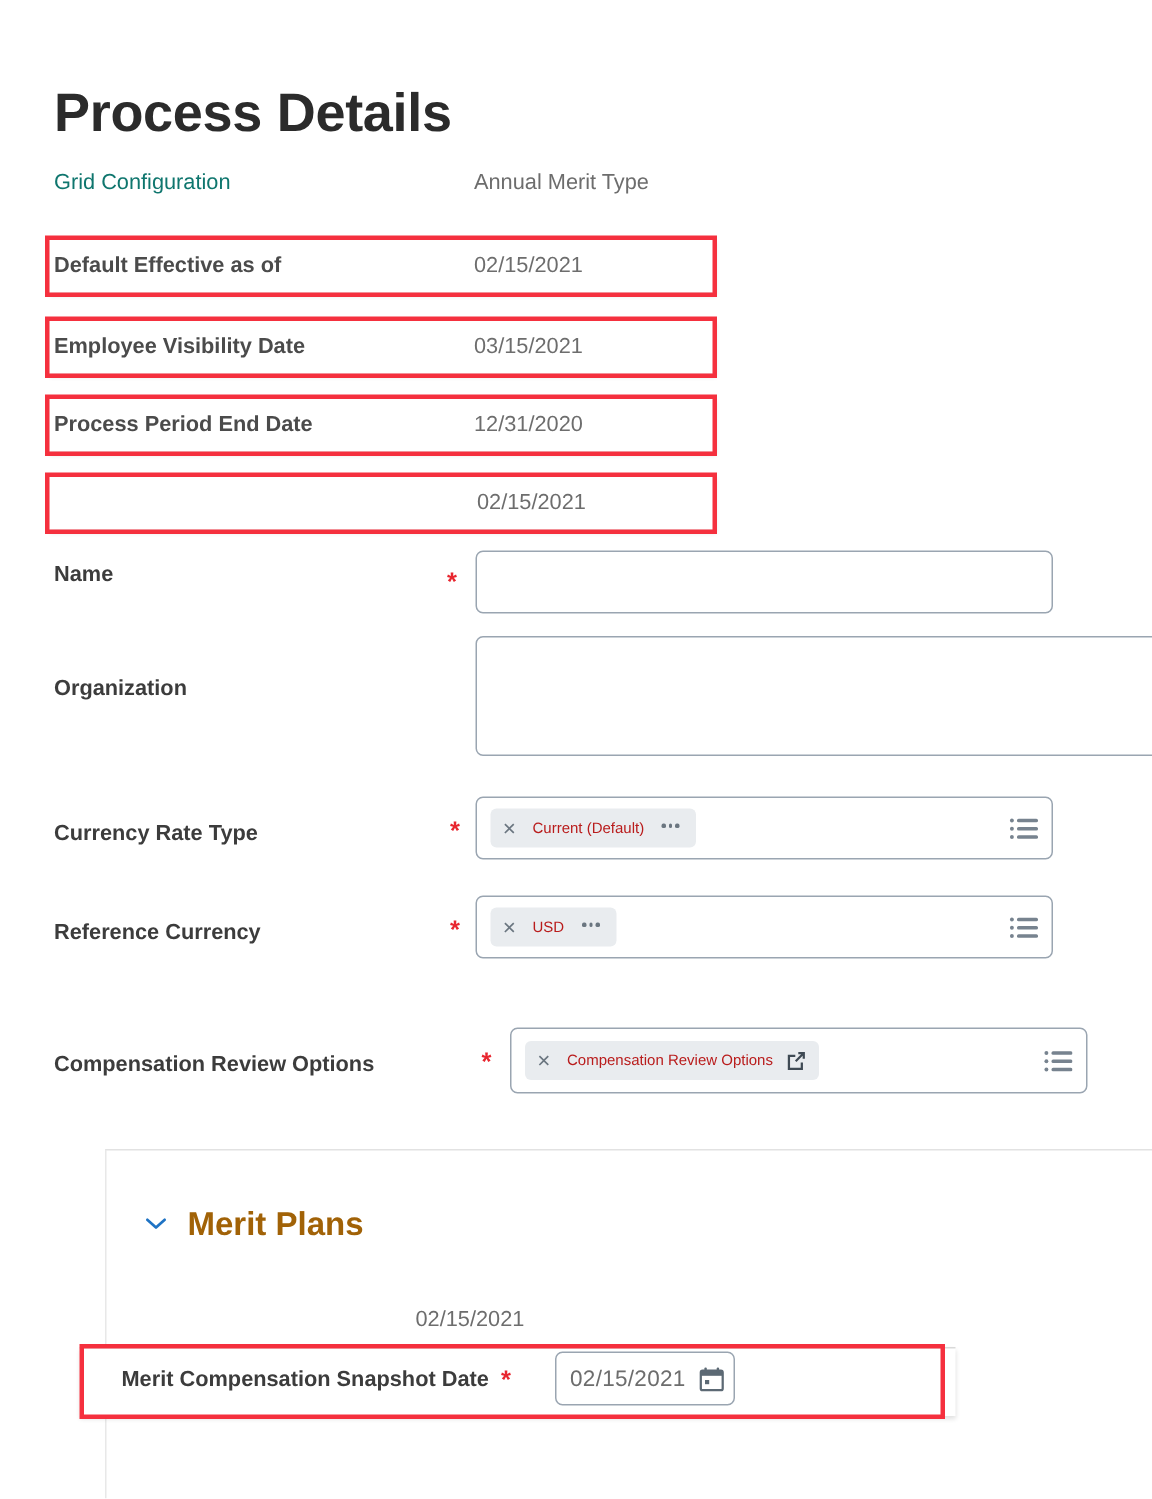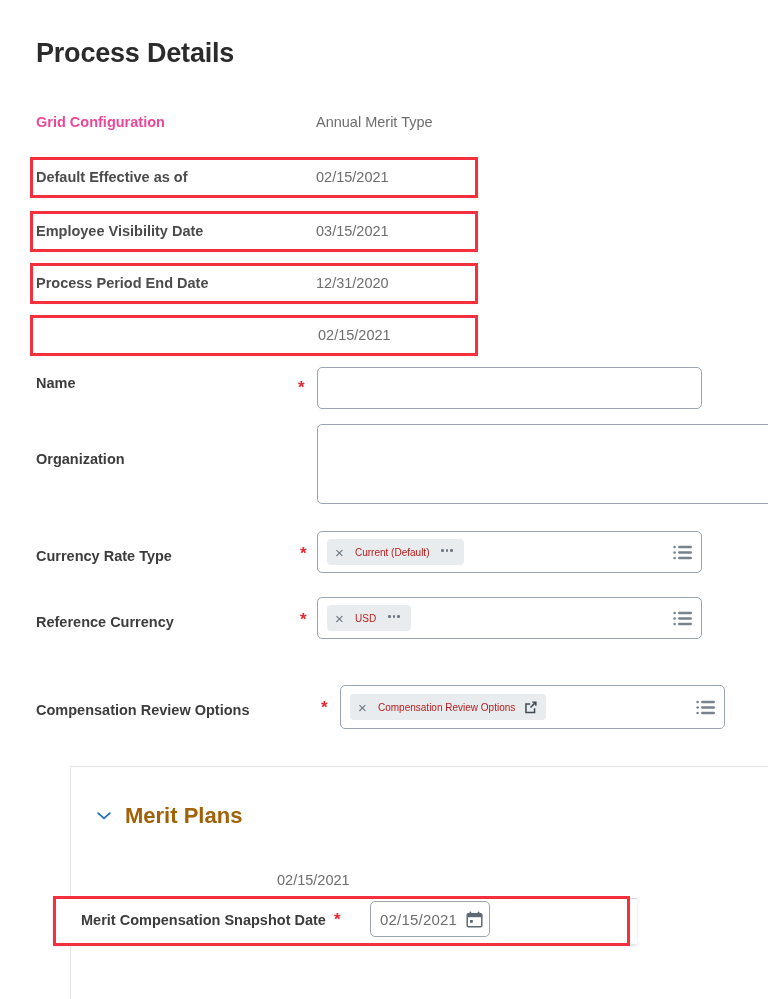--- a/index.html
+++ b/index.html
@@ -20,22 +20,22 @@
   .page {
     position: relative;
     width: 768px;
     height: 999px;
   }
 
   
   .page-title {
     position: absolute;
     left: 36px;
-    top: 38px;
-    font-size: 27px;
+    top: 54px;
+    font-size: 36px;
     font-weight: bold;
     color: #2b2b2b;
     letter-spacing: -0.2px;
   }
 
   
   .ro-row {
     position: absolute;
     left: 36px;
     width: 440px;
@@ -43,22 +43,22 @@
     display: flex;
     align-items: center;
   }
   .ro-label {
     font-size: 14.5px;
     color: #4b4b4b;
     font-weight: 600;
     white-space: nowrap;
   }
   .ro-label.light {
-    font-weight: 700;
-    color: #ec4899;
+    font-weight: 400;
+    color: #0f766e;
   }
   .ro-value {
     position: absolute;
     left: 280px;
     font-size: 14.5px;
     color: #6d6d6d;
     white-space: nowrap;
   }
 
   

